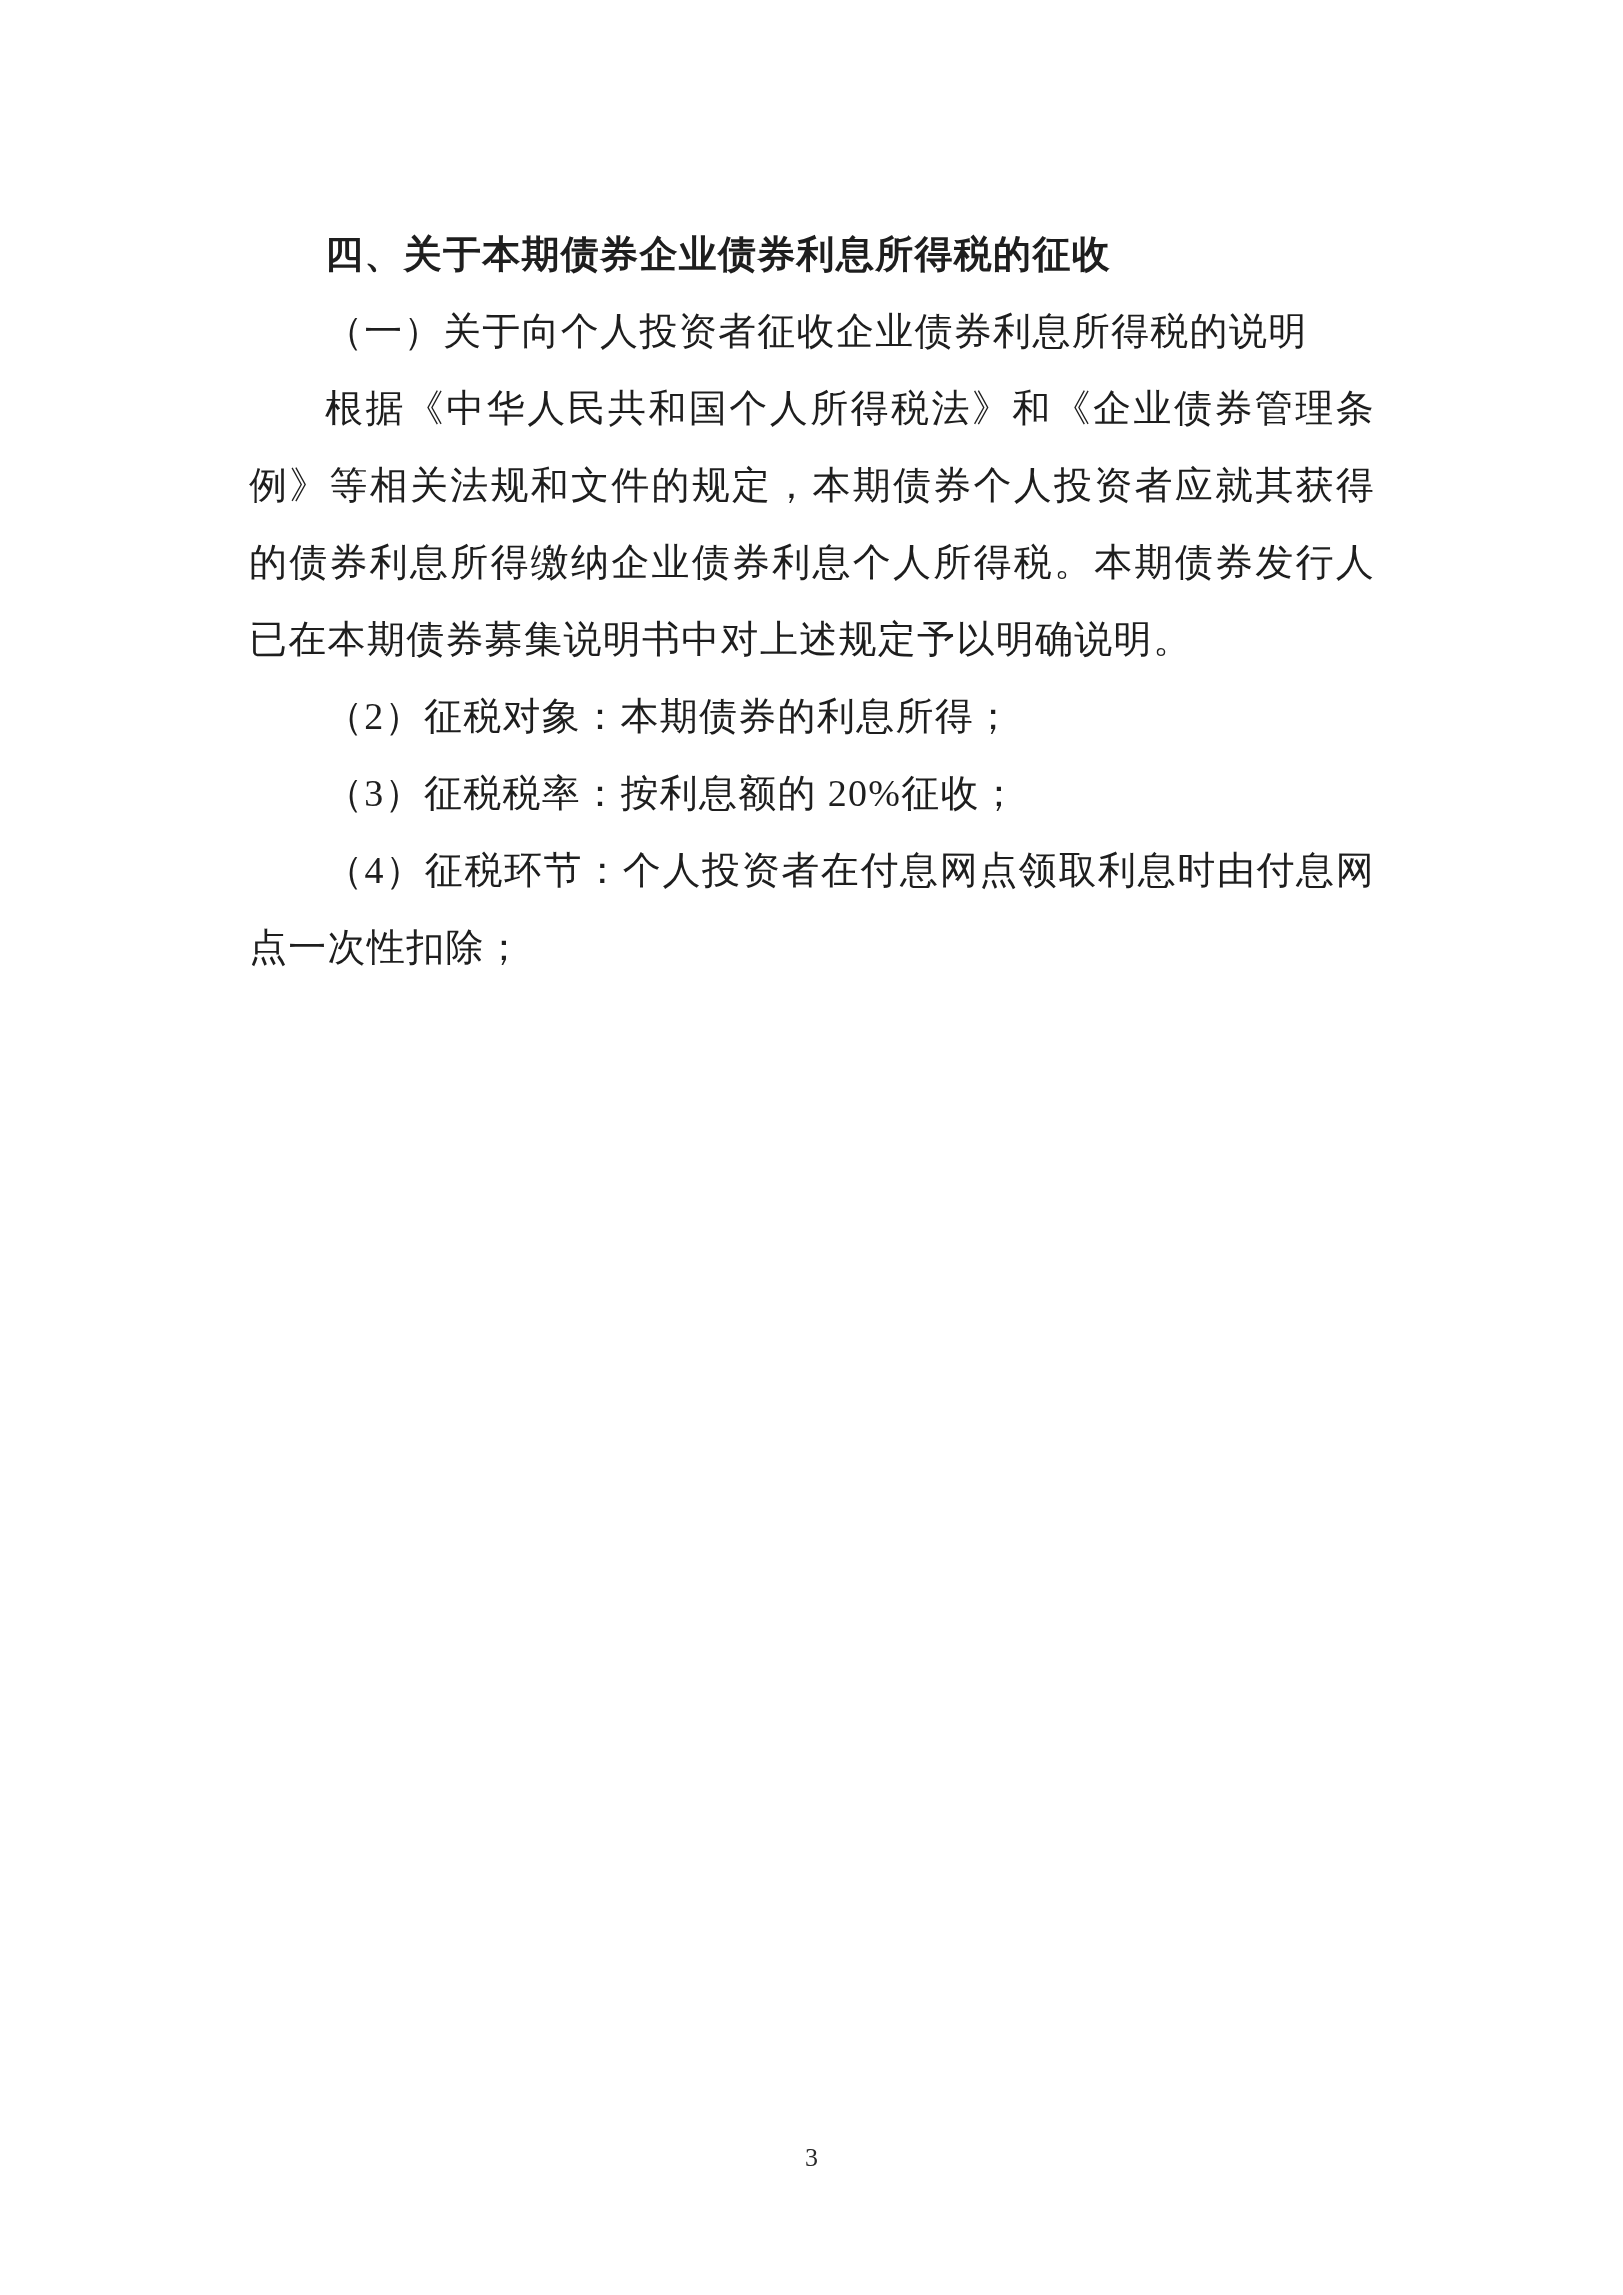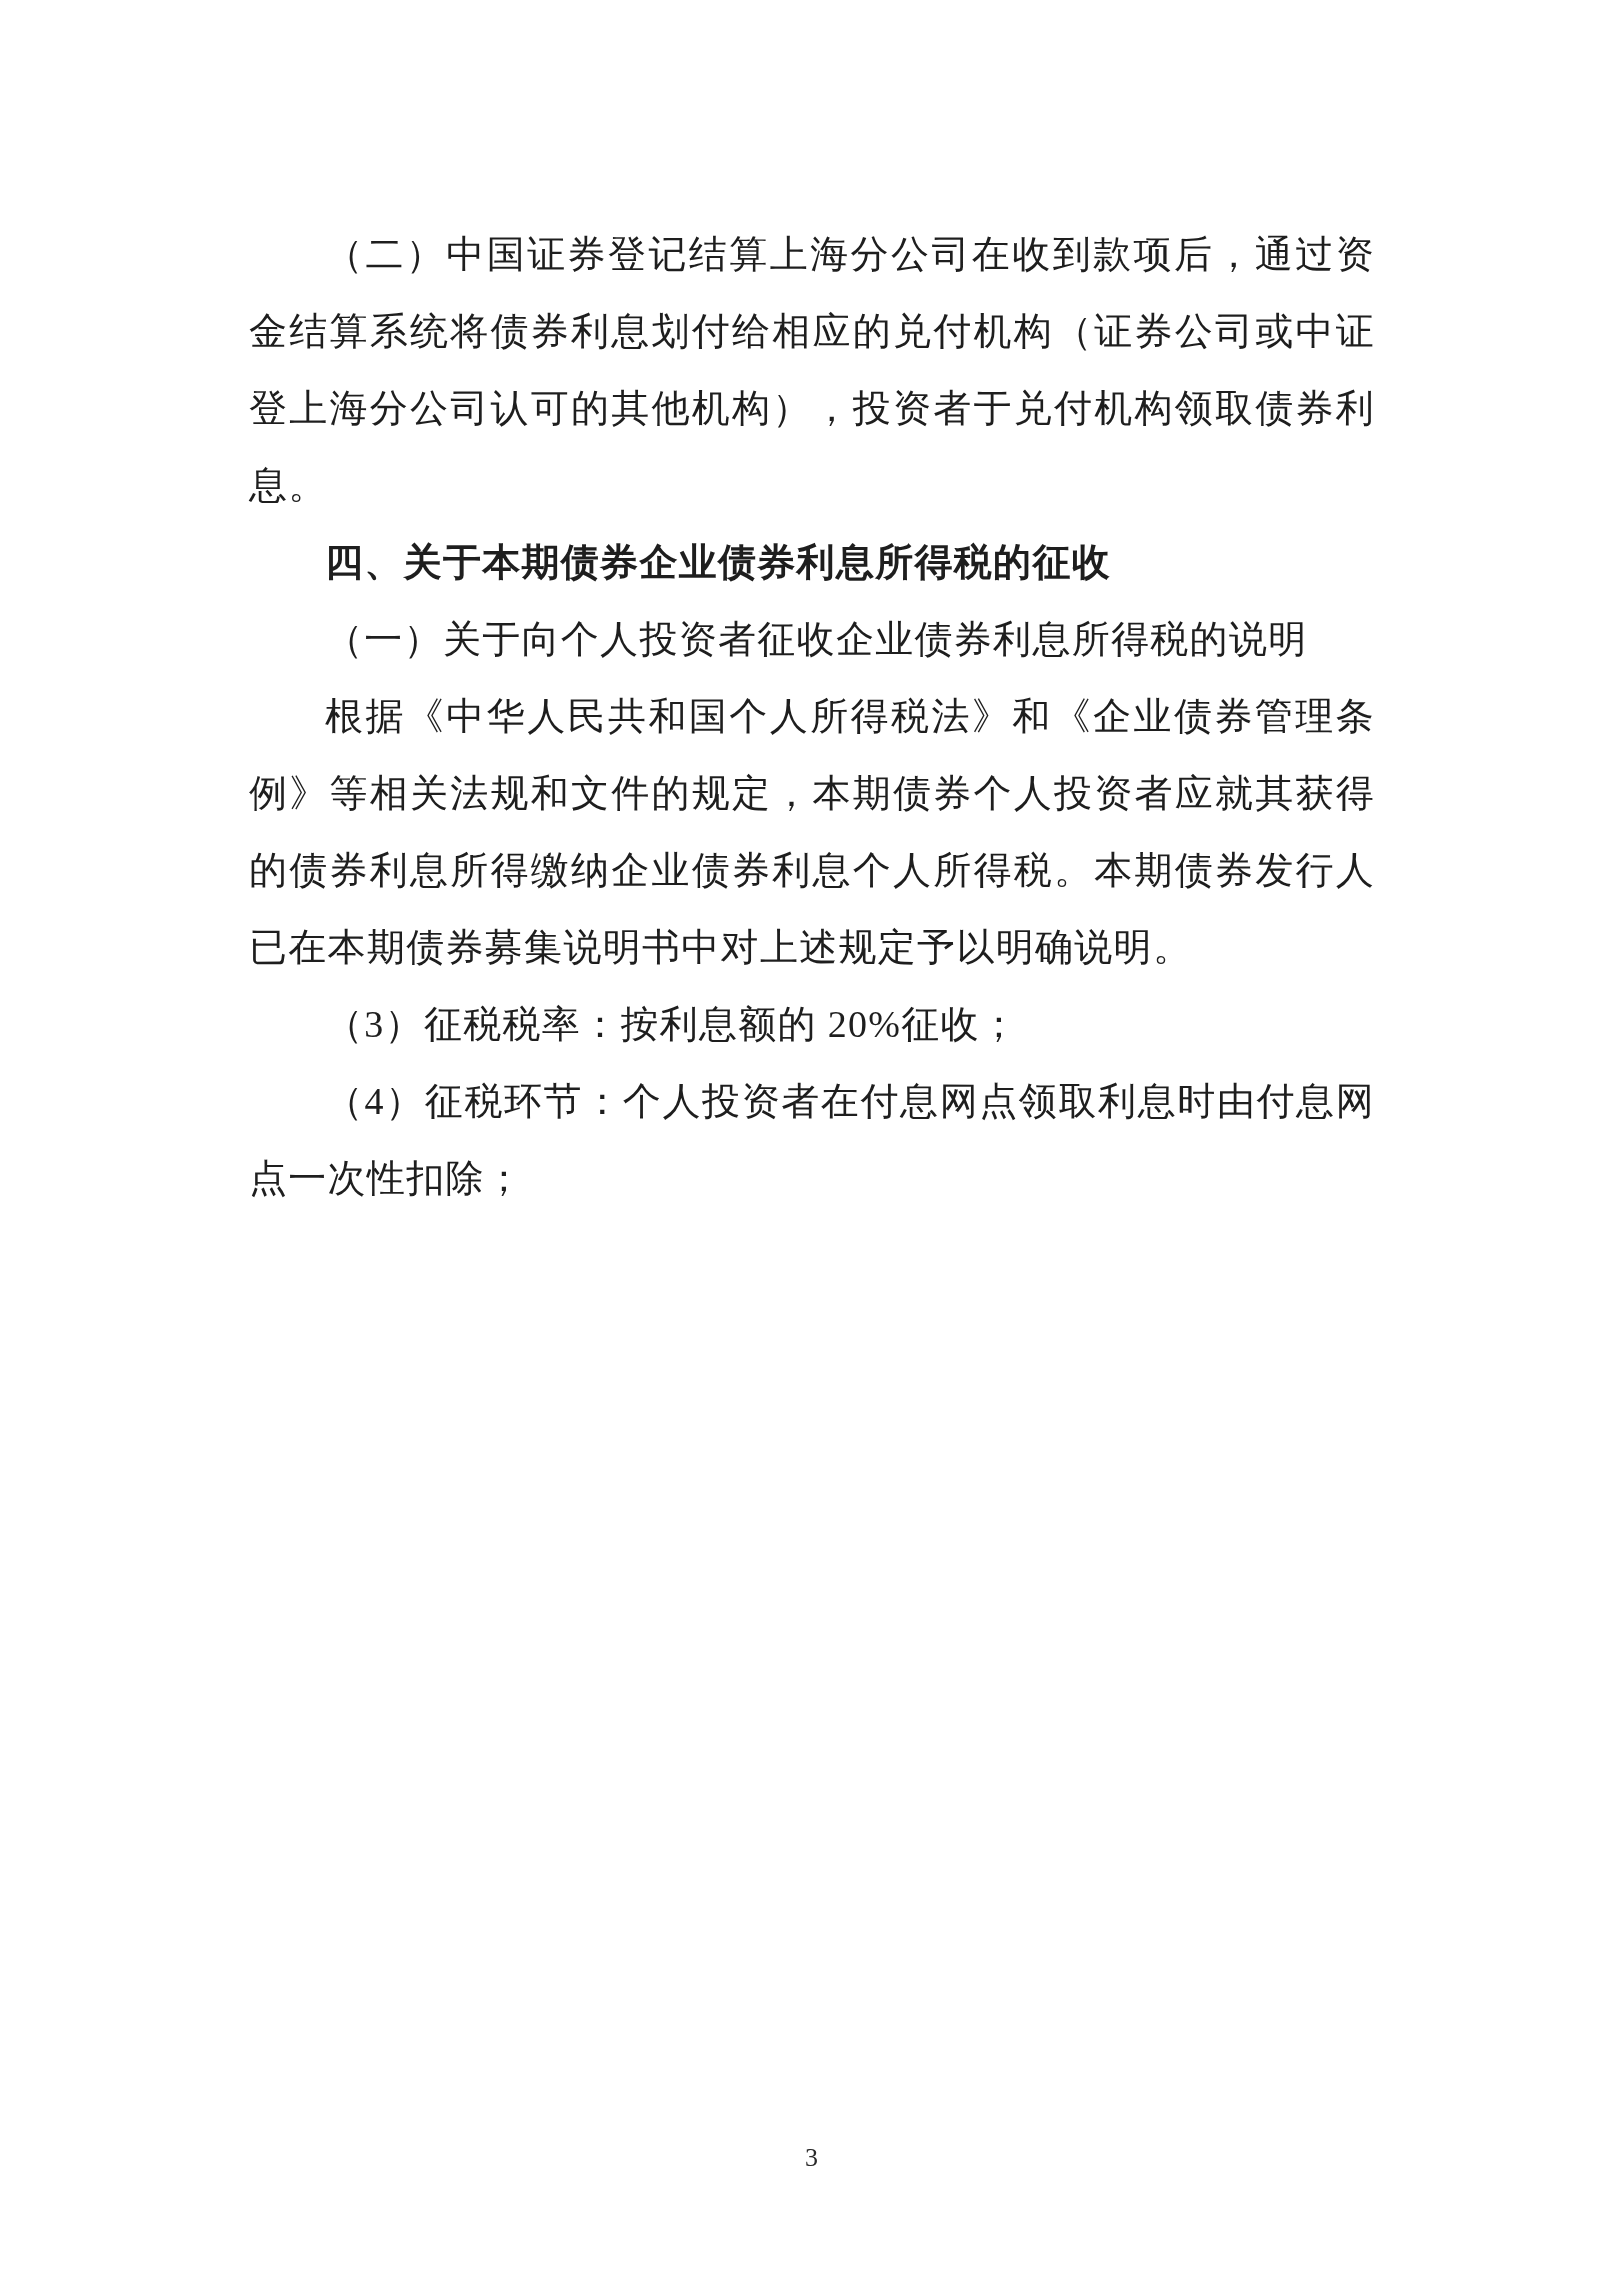--- a/index.html
+++ b/index.html
@@ -46,24 +46,24 @@
     font-size: 26px;
     line-height: 31px;
     color: #2a2a2a;
   }
 </style>
 </head>
 <body>
 
 <div class="page">
   <div class="content">
-    <p>（二）中国证券登记结算上海分公司在收到款项后，通过资金结算系统将债券利息划付给相应的兑付机构（证券公司或中证登上海分公司认可的其他机构），投资者于兑付机构领取债券利息。</p>
     <p class="section-heading">四、关于本期债券企业债券利息所得税的征收</p>
     <p>（一）关于向个人投资者征收企业债券利息所得税的说明</p>
     <p>根据《中华人民共和国个人所得税法》和《企业债券管理条例》等相关法规和文件的规定，本期债券个人投资者应就其获得的债券利息所得缴纳企业债券利息个人所得税。本期债券发行人已在本期债券募集说明书中对上述规定予以明确说明。</p>
+    <p>（2）征税对象：本期债券的利息所得；</p>
     <p>（3）征税税率：按利息额的 20%征收；</p>
     <p>（4）征税环节：个人投资者在付息网点领取利息时由付息网点一次性扣除；</p>
   </div>
 
   <div class="footer">
     <span>3</span>
   </div>
 </div>
 
 

